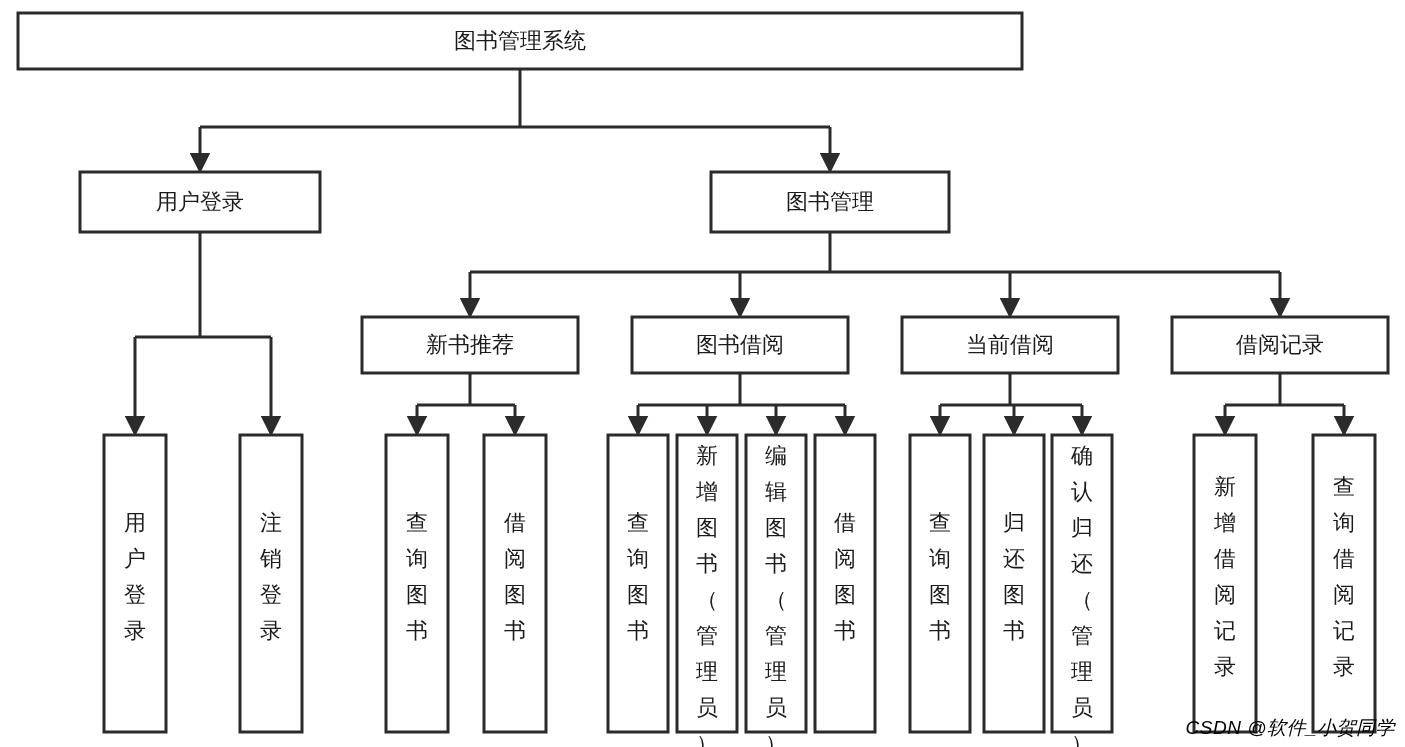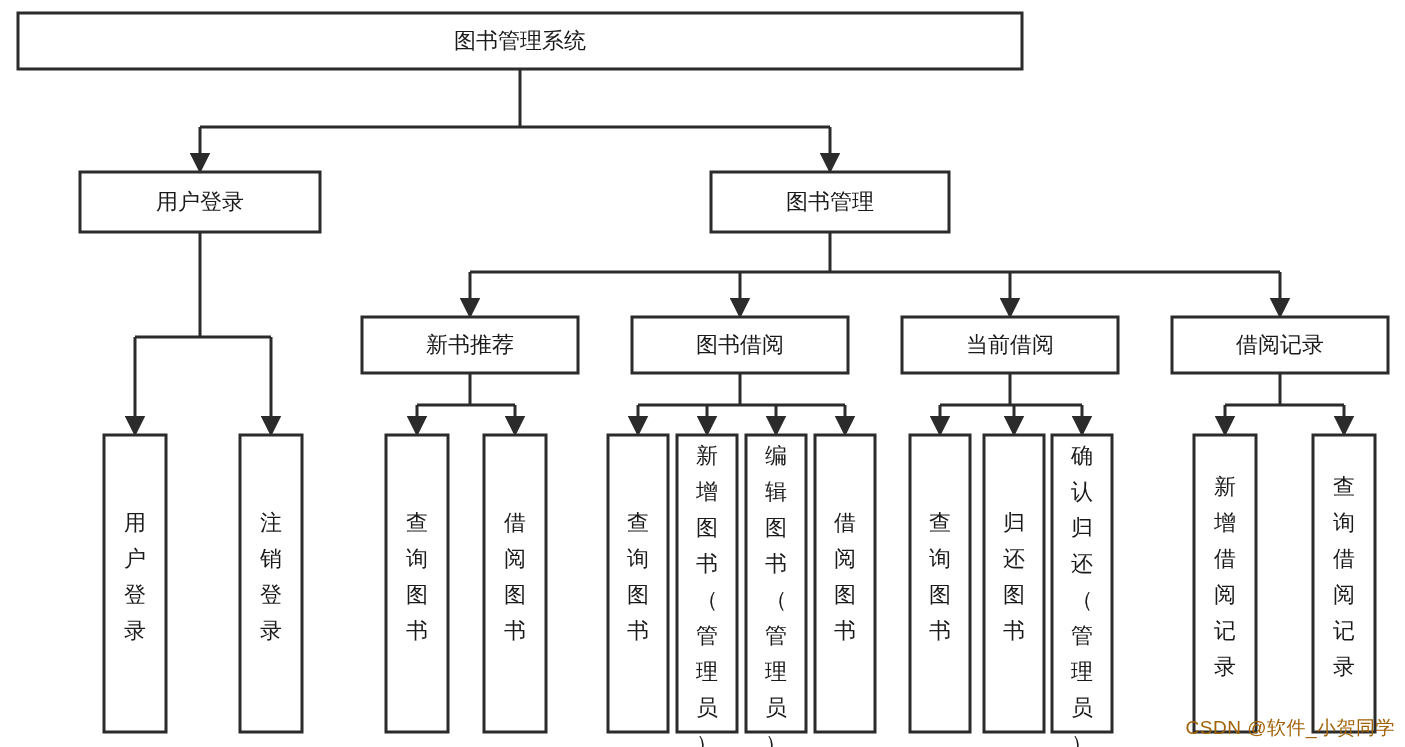--- a/index.html
+++ b/index.html
@@ -16,22 +16,23 @@
     fill:#1a1a1a;font-size:22px;text-anchor:middle;
     dominant-baseline:middle;
   }
   .node-label-vert{
     font-family:"Liberation Sans","DejaVu Sans",sans-serif;
     fill:#1a1a1a;font-size:22px;text-anchor:middle;
   }
   .watermark{
     position:absolute;right:10px;bottom:6px;
     font-family:"Liberation Sans","DejaVu Sans",sans-serif;
-    font-size:19px;color:#a16207;white-space:nowrap;
+    font-size:19px;color:#000000;white-space:nowrap;
     letter-spacing:0.5px;
+    font-style:italic;
   }
 </style>
 </head>
 <body>
 
 <div id="diagram-root">
   <svg id="flow" viewBox="0 0 1405 747">
     <defs>
       <marker id="arrow" viewBox="0 0 12 12" refX="10" refY="6" markerWidth="7" markerHeight="7" orient="auto-start-reverse">
         <path d="M 0 0 L 12 6 L 0 12 z" fill="#2b2b2b"></path>

